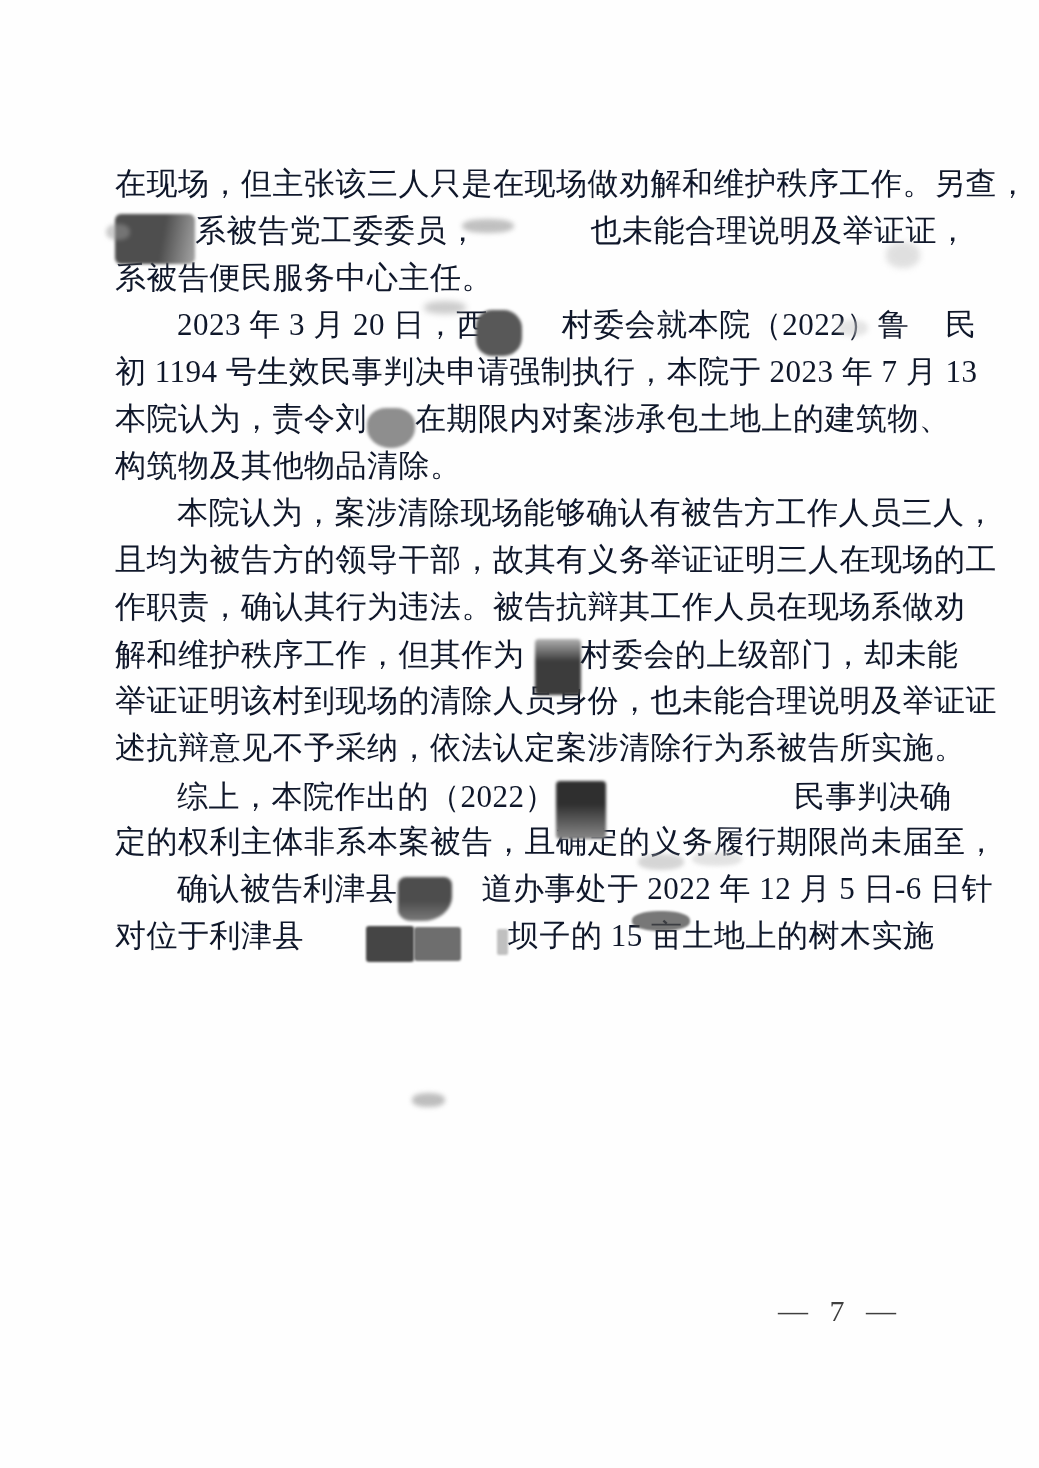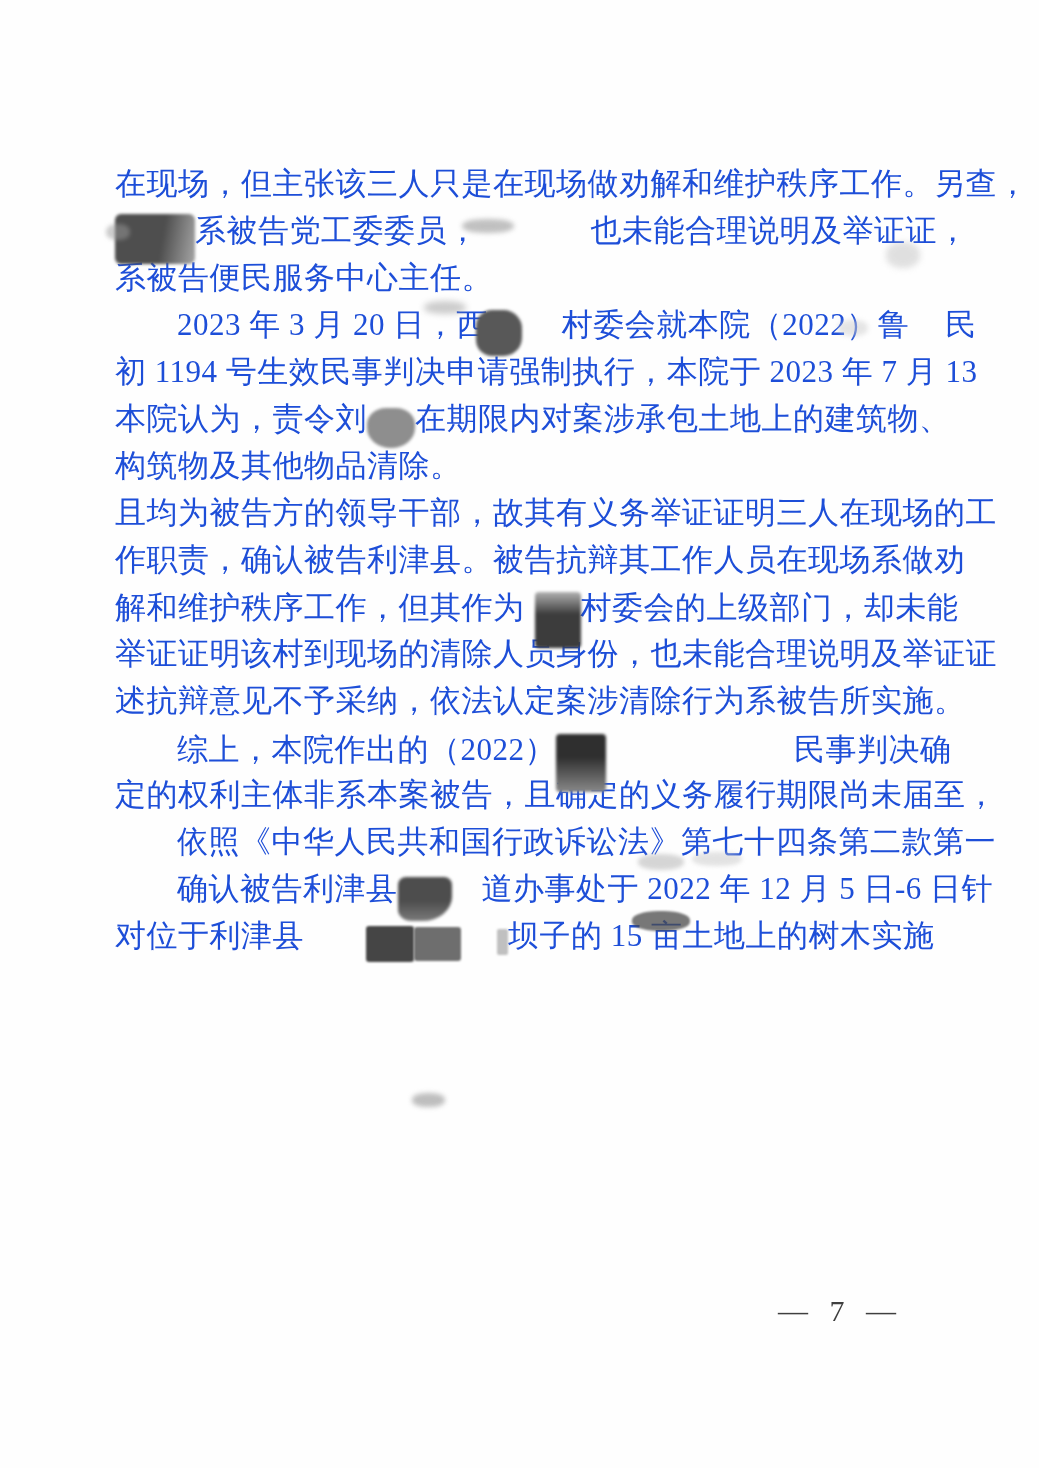--- a/index.html
+++ b/index.html
@@ -8,21 +8,21 @@
     width:1039px;height:1468px;
     background:#fefefe;
     overflow:hidden;
     font-family:"Liberation Serif","DejaVu Serif",serif;
   }
   .textblock{
     position:absolute;left:115px;top:160px;width:800px;
   }
   .line{
     height:47px;line-height:47px;
-    font-size:31px;color:#1d4ed8;
+    font-size:31px;color:#0f172a;
     white-space:nowrap;
     letter-spacing:0.5px;
   }
   .line.indent{padding-left:62px;}
   .run{display:inline;}
   .gap{display:inline-block;height:2px;}
   .redact{
     display:inline-block;
     vertical-align:middle;
   }
@@ -44,28 +44,28 @@
 
 <div class="page">
   <div class="textblock">
       <div class="line"><span class="run">在现场，但主张该三人只是在现场做劝解和维护秩序工作。另查，</span></div>
       <div class="line"><span class="redact" style="width: 80px; height: 50px; background: linear-gradient(100deg, rgb(78, 78, 78) 58%, rgb(166, 166, 166)); border-radius: 6px; filter: blur(1.5px); transform: translateY(5px);"></span><span class="run">系被告党工委委员，</span><span class="gap" style="width: 112px;"></span><span class="run">也未能合理说明及举证证，</span></div>
       <div class="line"><span class="run">系被告便民服务中心主任。</span></div>
       <div class="line indent"><span class="run">2023 年 3 月 20 日，西</span><span class="redact" style="width: 46px; height: 46px; background: rgb(88, 88, 88); border-radius: 35% 40% 40% 35%; filter: blur(1.8px); margin-left: -12px; transform: translateY(5px);"></span><span class="gap" style="width: 40px;"></span><span class="run">村委会就本院（2022）鲁</span><span class="gap" style="width: 36px;"></span><span class="run">民</span></div>
       <div class="line"><span class="run">初 1194 号生效民事判决申请强制执行，本院于 2023 年 7 月 13</span></div>
       <div class="line"><span class="run">本院认为，责令刘</span><span class="redact" style="width: 48px; height: 40px; background: rgb(142, 142, 142); border-radius: 40% 40% 50% 50%; filter: blur(1.8px); transform: translateY(6px);"></span><span class="run">在期限内对案涉承包土地上的建筑物、</span></div>
       <div class="line"><span class="run">构筑物及其他物品清除。</span></div>
+      <div class="line indent"><span class="run">本院认为，案涉清除现场能够确认有被告方工作人员三人，</span></div>
       <div class="line"><span class="run">且均为被告方的领导干部，故其有义务举证证明三人在现场的工</span></div>
-      <div class="line"><span class="run">作职责，确认被告利津县。被告抗辩其工作人员在现场系做劝</span></div>
+      <div class="line"><span class="run">作职责，确认其行为违法。被告抗辩其工作人员在现场系做劝</span></div>
       <div class="line"><span class="run">解和维护秩序工作，但其作为</span><span class="gap" style="width: 10px;"></span><span class="redact" style="width: 46px; height: 56px; background: linear-gradient(0deg, rgb(60, 60, 60) 60%, rgb(176, 176, 176)); border-radius: 4px; filter: blur(1.8px); transform: translateY(9px);"></span><span class="run">村委会的上级部门，却未能</span></div>
       <div class="line"><span class="run">举证证明该村到现场的清除人员身份，也未能合理说明及举证证</span></div>
       <div class="line"><span class="run">述抗辩意见不予采纳，依法认定案涉清除行为系被告所实施。</span></div>
       <div class="line indent"><span class="run">综上，本院作出的（2022）</span><span class="redact" style="width: 50px; height: 58px; background: linear-gradient(rgb(47, 47, 47) 40%, rgb(136, 136, 136)); border-radius: 4px; filter: blur(1.8px); transform: translateY(10px);"></span><span class="gap" style="width: 188px;"></span><span class="run">民事判决确</span></div>
       <div class="line"><span class="run">定的权利主体非系本案被告，且确定的义务履行期限尚未届至，</span></div>
-      <div class="line indent"><span class="run">依照《中华人民共和国行政诉讼法》第七十四条第二款第一</span></div>
       <div class="line indent"><span class="run">确认被告利津县</span><span class="redact" style="width: 54px; height: 44px; background: linear-gradient(rgb(77, 77, 77) 55%, rgb(122, 122, 122)); border-radius: 8px 8px 55% 25%; filter: blur(1.8px); transform: translateY(7px);"></span><span class="gap" style="width: 30px;"></span><span class="run">道办事处于 2022 年 12 月 5 日-6 日针</span></div>
       <div class="line"><span class="run">对位于利津县</span><span class="gap" style="width: 62px;"></span><span class="redact" style="width: 48px; height: 36px; background: rgb(69, 69, 69); border-radius: 3px; filter: blur(1.2px); transform: translateY(5px);"></span><span class="redact" style="width: 47px; height: 34px; background: rgb(110, 110, 110); border-radius: 3px; filter: blur(1.2px); transform: translateY(5px);"></span><span class="gap" style="width: 36px;"></span><span class="redact" style="width: 11px; height: 26px; background: rgb(192, 192, 192); border-radius: 2px; filter: blur(1px); transform: translateY(3px);"></span><span class="run">坝子的 15 亩土地上的树木实施</span></div>
     </div>
   <div class="pagenum">— 7 —</div>
 <div class="smudge" style="left: 106px; top: 224px; width: 24px; height: 16px; background: rgb(154, 154, 154); opacity: 0.5; filter: blur(2px);"></div>
     <div class="smudge" style="left: 462px; top: 219px; width: 52px; height: 14px; background: rgb(143, 143, 143); opacity: 0.55; filter: blur(2.5px);"></div>
     <div class="smudge" style="left: 886px; top: 242px; width: 34px; height: 26px; background: rgb(194, 194, 194); opacity: 0.5; filter: blur(3px);"></div>
     <div class="smudge" style="left: 424px; top: 301px; width: 42px; height: 13px; background: rgb(143, 143, 143); opacity: 0.45; filter: blur(3px);"></div>
     <div class="smudge" style="left: 838px; top: 320px; width: 30px; height: 16px; background: rgb(204, 204, 204); opacity: 0.5; filter: blur(2.5px);"></div>
     <div class="smudge" style="left: 638px; top: 854px; width: 46px; height: 16px; background: rgb(181, 181, 181); opacity: 0.55; filter: blur(2px);"></div>

